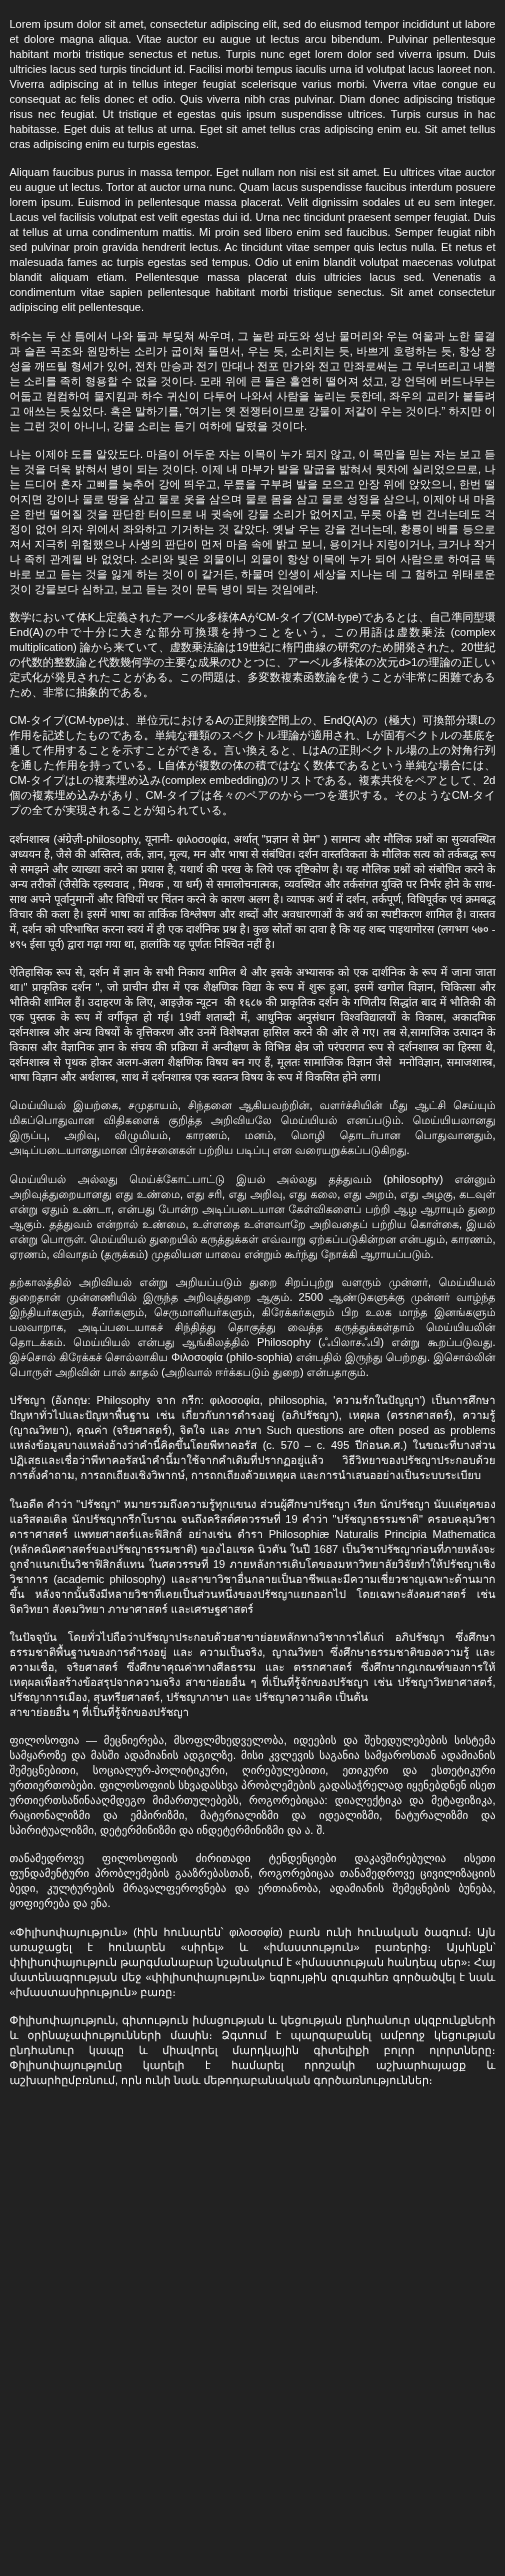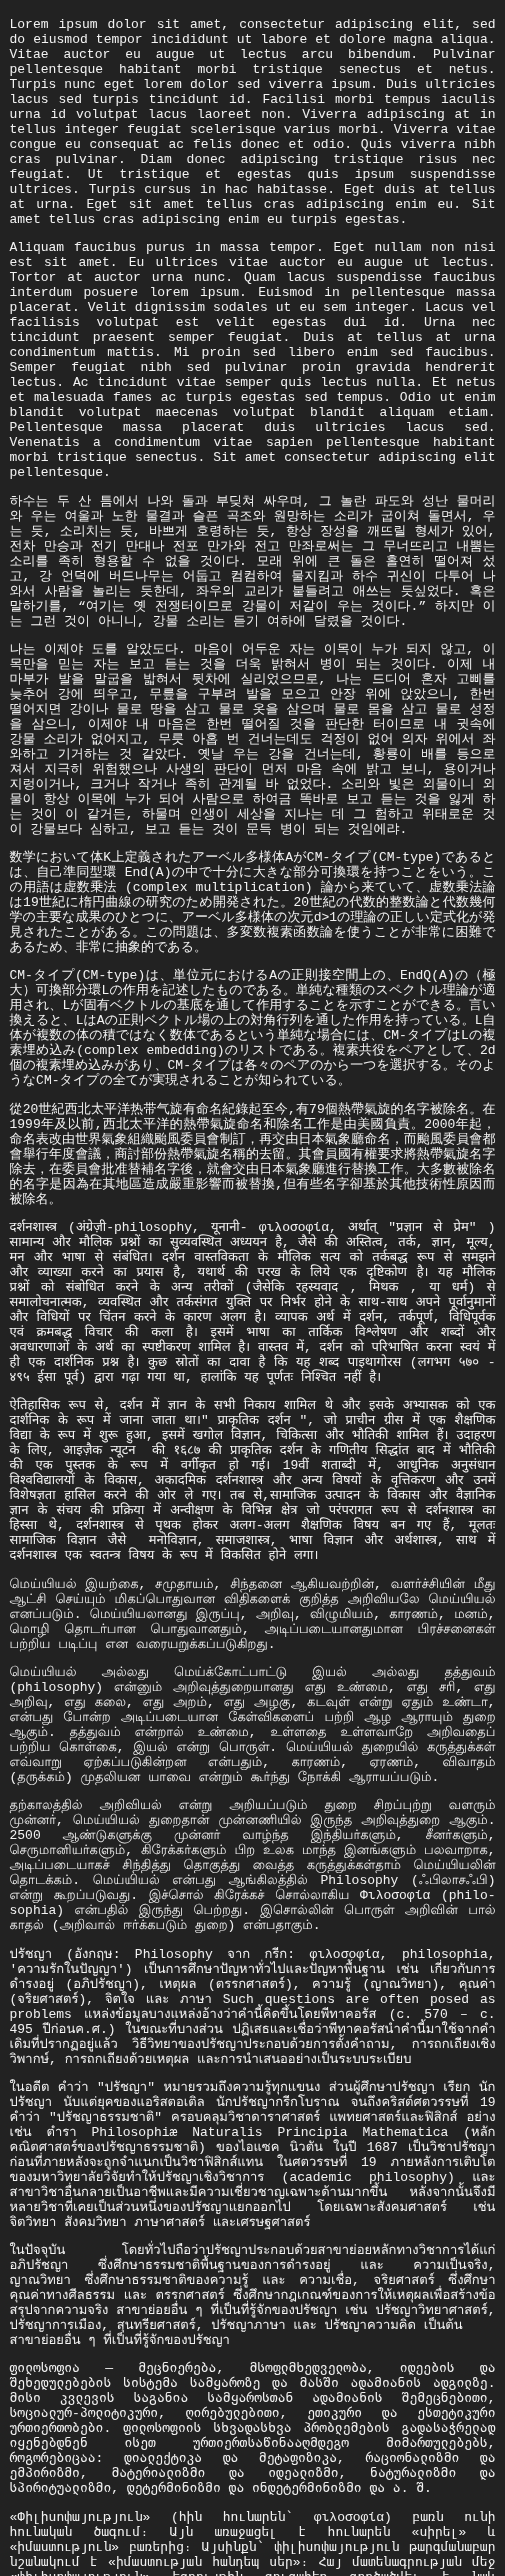--- a/index.html
+++ b/index.html
@@ -7,47 +7,47 @@
     position: relative;
     width: 505px;
     height: 2576px;
     background: #222222;
     box-sizing: border-box;
     padding: 17px 9.5px 0 9.5px;
     overflow: hidden;
   }
   .para {
     color: #f3f3f3;
-    font-family: Liberation Mono, monospace;
-    font-size: 13px;
+    font-family: Liberation Sans, sans-serif;
+    font-size: 11px;
     line-height: 15px;
     margin: 0 0 13.3px 0;
     text-align: justify;
     white-space: pre-wrap;
     word-break: break-word;
     overflow-wrap: break-word;
   }
 </style>
 </head>
 <body>
 
 <div class="page">
   <p class="para" lang="en">Lorem ipsum dolor sit amet, consectetur adipiscing elit, sed do eiusmod tempor incididunt ut labore et dolore magna aliqua. Vitae auctor eu augue ut lectus arcu bibendum. Pulvinar pellentesque habitant morbi tristique senectus et netus. Turpis nunc eget lorem dolor sed viverra ipsum. Duis ultricies lacus sed turpis tincidunt id. Facilisi morbi tempus iaculis urna id volutpat lacus laoreet non. Viverra adipiscing at in tellus integer feugiat scelerisque varius morbi. Viverra vitae congue eu consequat ac felis donec et odio. Quis viverra nibh cras pulvinar. Diam donec adipiscing tristique risus nec feugiat. Ut tristique et egestas quis ipsum suspendisse ultrices. Turpis cursus in hac habitasse. Eget duis at tellus at urna. Eget sit amet tellus cras adipiscing enim eu. Sit amet tellus cras adipiscing enim eu turpis egestas.</p>
   <p class="para" lang="en">Aliquam faucibus purus in massa tempor. Eget nullam non nisi est sit amet. Eu ultrices vitae auctor eu augue ut lectus. Tortor at auctor urna nunc. Quam lacus suspendisse faucibus interdum posuere lorem ipsum. Euismod in pellentesque massa placerat. Velit dignissim sodales ut eu sem integer. Lacus vel facilisis volutpat est velit egestas dui id. Urna nec tincidunt praesent semper feugiat. Duis at tellus at urna condimentum mattis. Mi proin sed libero enim sed faucibus. Semper feugiat nibh sed pulvinar proin gravida hendrerit lectus. Ac tincidunt vitae semper quis lectus nulla. Et netus et malesuada fames ac turpis egestas sed tempus. Odio ut enim blandit volutpat maecenas volutpat blandit aliquam etiam. Pellentesque massa placerat duis ultricies lacus sed. Venenatis a condimentum vitae sapien pellentesque habitant morbi tristique senectus. Sit amet consectetur adipiscing elit pellentesque.</p>
   <p class="para" lang="ko">하수는 두 산 틈에서 나와 돌과 부딪쳐 싸우며, 그 놀란 파도와 성난 물머리와 우는 여울과 노한 물결과 슬픈 곡조와 원망하는 소리가 굽이쳐 돌면서, 우는 듯, 소리치는 듯, 바쁘게 호령하는 듯, 항상 장성을 깨뜨릴 형세가 있어, 전차 만승과 전기 만대나 전포 만가와 전고 만좌로써는 그 무너뜨리고 내뿜는 소리를 족히 형용할 수 없을 것이다. 모래 위에 큰 돌은 홀연히 떨어져 섰고, 강 언덕에 버드나무는 어둡고 컴컴하여 물지킴과 하수 귀신이 다투어 나와서 사람을 놀리는 듯한데, 좌우의 교리가 붙들려고 애쓰는 듯싶었다. 혹은 말하기를, “여기는 옛 전쟁터이므로 강물이 저같이 우는 것이다.” 하지만 이는 그런 것이 아니니, 강물 소리는 듣기 여하에 달렸을 것이다.</p>
   <p class="para" lang="ko">나는 이제야 도를 알았도다. 마음이 어두운 자는 이목이 누가 되지 않고, 이 목만을 믿는 자는 보고 듣는 것을 더욱 밝혀서 병이 되는 것이다. 이제 내 마부가 발을 말굽을 밟혀서 뒷차에 실리었으므로, 나는 드디어 혼자 고삐를 늦추어 강에 띄우고, 무릎을 구부려 발을 모으고 안장 위에 앉았으니, 한번 떨어지면 강이나 물로 땅을 삼고 물로 옷을 삼으며 물로 몸을 삼고 물로 성정을 삼으니, 이제야 내 마음은 한번 떨어질 것을 판단한 터이므로 내 귓속에 강물 소리가 없어지고, 무릇 아홉 번 건너는데도 걱정이 없어 의자 위에서 좌와하고 기거하는 것 같았다. 옛날 우는 강을 건너는데, 황룡이 배를 등으로 져서 지극히 위험했으나 사생의 판단이 먼저 마음 속에 밝고 보니, 용이거나 지렁이거나, 크거나 작거나 족히 관계될 바 없었다. 소리와 빛은 외물이니 외물이 항상 이목에 누가 되어 사람으로 하여금 똑바로 보고 듣는 것을 잃게 하는 것이 이 같거든, 하물며 인생이 세상을 지나는 데 그 험하고 위태로운 것이 강물보다 심하고, 보고 듣는 것이 문득 병이 되는 것임에랴.</p>
   <p class="para" lang="ja">数学において体K上定義されたアーベル多様体AがCM-タイプ(CM-type)であるとは、自己準同型環 End(A)の中で十分に大きな部分可換環を持つことをいう。この用語は虚数乗法 (complex multiplication) 論から来ていて、虚数乗法論は19世紀に楕円曲線の研究のため開発された。20世紀の代数的整数論と代数幾何学の主要な成果のひとつに、アーベル多様体の次元d&gt;1の理論の正しい定式化が発見されたことがある。この問題は、多変数複素函数論を使うことが非常に困難であるため、非常に抽象的である。</p>
   <p class="para" lang="ja">CM-タイプ(CM-type)は、単位元におけるAの正則接空間上の、EndQ(A)の（極大）可換部分環Lの作用を記述したものである。単純な種類のスペクトル理論が適用され、Lが固有ベクトルの基底を通して作用することを示すことができる。言い換えると、LはAの正則ベクトル場の上の対角行列を通した作用を持っている。L自体が複数の体の積ではなく数体であるという単純な場合には、CM-タイプはLの複素埋め込み(complex embedding)のリストである。複素共役をペアとして、2d個の複素埋め込みがあり、CM-タイプは各々のペアのから一つを選択する。そのようなCM-タイプの全てが実現されることが知られている。</p>
-  <p class="para" lang="zh">從20世紀西北太平洋热带气旋有命名紀錄起至今,有79個熱帶氣旋的名字被除名。在1999年及以前,西北太平洋的熱帶氣旋命名和除名工作是由美國負責。2000年起，命名表改由世界氣象組織颱風委員會制訂，再交由日本氣象廳命名，而颱風委員會都會舉行年度會議，商討部份熱帶氣旋名稱的去留。其會員國有權要求將熱帶氣旋名字除去，在委員會批准替補名字後，就會交由日本氣象廳進行替換工作。大多數被除名的名字是因為在其地區造成嚴重影響而被替換,但有些名字卻基於其他技術性原因而被除名。</p>
   <p class="para" lang="hi">दर्शनशास्त्र (अंग्रेज़ी-philosophy, यूनानी- φιλοσοφία, अर्थात् "प्रज्ञान से प्रेम" ) सामान्य और मौलिक प्रश्नों का सुव्यवस्थित अध्ययन है, जैसे की अस्तित्व, तर्क, ज्ञान, मूल्य, मन और भाषा से संबंधित। दर्शन वास्तविकता के मौलिक सत्य को तर्कबद्ध रूप से समझने और व्याख्या करने का प्रयास है, यथार्थ की परख के लिये एक दृष्टिकोण है। यह मौलिक प्रश्नों को संबोधित करने के अन्य तरीकों (जैसेकि रहस्यवाद , मिथक , या धर्म) से समालोचनात्मक, व्यवस्थित और तर्कसंगत युक्ति पर निर्भर होने के साथ-साथ अपने पूर्वानुमानों और विधियों पर चिंतन करने के कारण अलग है। व्यापक अर्थ में दर्शन, तर्कपूर्ण, विधिपूर्वक एवं क्रमबद्ध विचार की कला है। इसमें भाषा का तार्किक विश्लेषण और शब्दों और अवधारणाओं के अर्थ का स्पष्टीकरण शामिल है। वास्तव में, दर्शन को परिभाषित करना स्वयं में ही एक दार्शनिक प्रश्न है। कुछ स्रोतों का दावा है कि यह शब्द पाइथागोरस (लगभग ५७० - ४९५ ईसा पूर्व) द्वारा गढ़ा गया था, हालांकि यह पूर्णतः निश्चित नहीं है।</p>
   <p class="para" lang="hi">ऐतिहासिक रूप से, दर्शन में ज्ञान के सभी निकाय शामिल थे और इसके अभ्यासक को एक दार्शनिक के रूप में जाना जाता था।" प्राकृतिक दर्शन ", जो प्राचीन ग्रीस में एक शैक्षणिक विद्या के रूप में शुरू हुआ, इसमें खगोल विज्ञान, चिकित्सा और भौतिकी शामिल हैं। उदाहरण के लिए, आइज़ैक न्यूटन  की १६८७ की प्राकृतिक दर्शन के गणितीय सिद्धांत बाद में भौतिकी की एक पुस्तक के रूप में वर्गीकृत हो गई। 19वीं शताब्दी में, आधुनिक अनुसंधान विश्वविद्यालयों के विकास, अकादमिक दर्शनशास्त्र और अन्य विषयों के वृत्तिकरण और उनमें विशेषज्ञता हासिल करने की ओर ले गए। तब से,सामाजिक उत्पादन के विकास और वैज्ञानिक ज्ञान के संचय की प्रक्रिया में अन्वीक्षण के विभिन्न क्षेत्र जो परंपरागत रूप से दर्शनशास्त्र का हिस्सा थे, दर्शनशास्त्र से पृथक होकर अलग-अलग शैक्षणिक विषय बन गए हैं, मूलतः सामाजिक विज्ञान जैसे  मनोविज्ञान, समाजशास्त्र, भाषा विज्ञान और अर्थशास्त्र, साथ में दर्शनशास्त्र एक स्वतन्त्र विषय के रूप में विकसित होने लगा।</p>
   <p class="para" lang="ta">மெய்யியல் இயற்கை, சமுதாயம், சிந்தனை ஆகியவற்றின், வளர்ச்சியின் மீது ஆட்சி செய்யும் மிகப்பொதுவான விதிகளைக் குறித்த அறிவியலே மெய்யியல் எனப்படும். மெய்யியலானது இருப்பு, அறிவு, விழுமியம், காரணம், மனம், மொழி தொடர்பான பொதுவானதும், அடிப்படையானதுமான பிரச்சனைகள் பற்றிய படிப்பு என வரையறுக்கப்படுகிறது.</p>
   <p class="para" lang="ta">மெய்யியல் அல்லது மெய்க்கோட்பாட்டு இயல் அல்லது தத்துவம் (philosophy) என்னும் அறிவுத்துறையானது எது உண்மை, எது சரி, எது அறிவு, எது கலை, எது அறம், எது அழகு, கடவுள் என்று ஏதும் உண்டா, என்பது போன்ற அடிப்படையான கேள்விகளைப் பற்றி ஆழ ஆராயும் துறை ஆகும். தத்துவம் என்றால் உண்மை, உள்ளதை உள்ளவாறே அறிவதைப் பற்றிய கொள்கை, இயல் என்று பொருள். மெய்யியல் துறையில் கருத்துக்கள் எவ்வாறு ஏற்கப்படுகின்றன என்பதும், காரணம், ஏரணம், விவாதம் (தருக்கம்) முதலியன யாவை என்றும் கூர்ந்து நோக்கி ஆராயப்படும்.</p>
   <p class="para" lang="ta">தற்காலத்தில் அறிவியல் என்று அறியப்படும் துறை சிறப்புற்று வளரும் முன்னர், மெய்யியல் துறைதான் முன்னணியில் இருந்த அறிவுத்துறை ஆகும். 2500 ஆண்டுகளுக்கு முன்னர் வாழ்ந்த இந்தியர்களும், சீனர்களும், செருமானியர்களும், கிரேக்கர்களும் பிற உலக மாந்த இனங்களும் பலவாறாக, அடிப்படையாகச் சிந்தித்து தொகுத்து வைத்த கருத்துக்கள்தாம் மெய்யியலின் தொடக்கம். மெய்யியல் என்பது ஆங்கிலத்தில் Philosophy (ஃபிலாசஃபி) என்று கூறப்படுவது. இச்சொல் கிரேக்கச் சொல்லாகிய Φιλοσοφία (philo-sophia) என்பதில் இருந்து பெற்றது. இசொல்லின் பொருள் அறிவின் பால் காதல் (அறிவால் ஈர்க்கபடும் துறை) என்பதாகும்.</p>
   <p class="para" lang="th">ปรัชญา (อังกฤษ: Philosophy จาก กรีก: φιλοσοφία, philosophia, 'ความรักในปัญญา') เป็นการศึกษาปัญหาทั่วไปและปัญหาพื้นฐาน เช่น เกี่ยวกับการดำรงอยู่ (อภิปรัชญา), เหตุผล (ตรรกศาสตร์), ความรู้ (ญาณวิทยา), คุณค่า (จริยศาสตร์), จิตใจ และ ภาษา Such questions are often posed as problems แหล่งข้อมูลบางแหล่งอ้างว่าคำนี้คิดขึ้นโดยพีทาคอรัส (c. 570 – c. 495 ปีก่อนค.ศ.) ในขณะที่บางส่วน ปฏิเสธและเชื่อว่าพีทาคอรัสนำคำนี้มาใช้จากคำเดิมที่ปรากฏอยู่แล้ว วิธีวิทยาของปรัชญาประกอบด้วยการตั้งคำถาม, การถกเถียงเชิงวิพากษ์, การถกเถียงด้วยเหตุผล และการนำเสนออย่างเป็นระบบระเบียบ</p>
   <p class="para" lang="th">ในอดีต คำว่า "ปรัชญา" หมายรวมถึงความรู้ทุกแขนง ส่วนผู้ศึกษาปรัชญา เรียก นักปรัชญา นับแต่ยุคของแอริสตอเติล นักปรัชญากรีกโบราณ จนถึงคริสต์ศตวรรษที่ 19 คำว่า "ปรัชญาธรรมชาติ" ครอบคลุมวิชาดาราศาสตร์ แพทยศาสตร์และฟิสิกส์ อย่างเช่น ตำรา Philosophiæ Naturalis Principia Mathematica (หลักคณิตศาสตร์ของปรัชญาธรรมชาติ) ของไอแซค นิวตัน ในปี 1687 เป็นวิชาปรัชญาก่อนที่ภายหลังจะถูกจำแนกเป็นวิชาฟิสิกส์แทน ในศตวรรษที่ 19 ภายหลังการเติบโตของมหาวิทยาลัยวิจัยทำให้ปรัชญาเชิงวิชาการ (academic philosophy) และสาขาวิชาอื่นกลายเป็นอาชีพและมีความเชี่ยวชาญเฉพาะด้านมากขึ้น หลังจากนั้นจึงมีหลายวิชาที่เคยเป็นส่วนหนึ่งของปรัชญาแยกออกไป โดยเฉพาะสังคมศาสตร์ เช่น จิตวิทยา สังคมวิทยา ภาษาศาสตร์ และเศรษฐศาสตร์</p>
   <p class="para" lang="th">ในปัจจุบัน โดยทั่วไปถือว่าปรัชญาประกอบด้วยสาขาย่อยหลักทางวิชาการได้แก่ อภิปรัชญา ซึ่งศึกษาธรรมชาติพื้นฐานของการดำรงอยู่ และ ความเป็นจริง, ญาณวิทยา ซึ่งศึกษาธรรมชาติของความรู้ และ ความเชื่อ, จริยศาสตร์ ซึ่งศึกษาคุณค่าทางศีลธรรม และ ตรรกศาสตร์ ซึ่งศึกษากฎเกณฑ์ของการให้เหตุผลเพื่อสร้างข้อสรุปจากความจริง สาขาย่อยอื่น ๆ ที่เป็นที่รู้จักของปรัชญา เช่น ปรัชญาวิทยาศาสตร์, ปรัชญาการเมือง, สุนทรียศาสตร์, ปรัชญาภาษา และ ปรัชญาความคิด เป็นต้น
 สาขาย่อยอื่น ๆ ที่เป็นที่รู้จักของปรัชญา</p>
   <p class="para" lang="ka">ფილოსოფია — მეცნიერება, მსოფლმხედველობა, იდეების და შეხედულებების სისტემა სამყაროზე და მასში ადამიანის ადგილზე. მისი კვლევის საგანია სამყაროსთან ადამიანის შემეცნებითი, სოციალურ-პოლიტიკური, ღირებულებითი, ეთიკური და ესთეტიკური ურთიერთობები. ფილოსოფიის სხვადასხვა პრობლემების გადასაჭრელად იყენებდნენ ისეთ ურთიერთსაწინააღმდეგო მიმართულებებს, როგორებიცაა: დიალექტიკა და მეტაფიზიკა, რაციონალიზმი და ემპირიზმი, მატერიალიზმი და იდეალიზმი, ნატურალიზმი და სპირიტუალიზმი, დეტერმინიზმი და ინდეტერმინიზმი და ა. შ.</p>
+  <p class="para" lang="ka">თანამედროვე ფილოსოფიის ძირითადი ტენდენციები დაკავშირებულია ისეთი ფუნდამენტური პრობლემების გააზრებასთან, როგორებიცაა თანამედროვე ცივილიზაციის ბედი, კულტურების მრავალფეროვნება და ერთიანობა, ადამიანის შემეცნების ბუნება, ყოფიერება და ენა.</p>
   <p class="para" lang="hy">«Փիլիսոփայություն» (հին հունարեն՝ φιλοσοφία) բառն ունի հունական ծագում։ Այն առաջացել է հունարեն «սիրել» և «իմաստություն» բառերից։ Այսինքն՝ փիլիսոփայություն թարգմանաբար նշանակում է «իմաստության հանդեպ սեր»։ Հայ մատենագրության մեջ «փիլիսոփայություն» եզրույթին զուգահեռ գործածվել է նաև «իմաստասիրություն» բառը։</p>
   <p class="para" lang="hy">Փիլիսոփայություն, գիտություն իմացության և կեցության ընդհանուր սկզբունքների և օրինաչափությունների մասին։ Ձգտում է պարզաբանել ամբողջ կեցության ընդհանուր կապը և միավորել մարդկային գիտելիքի բոլոր ոլորտները։ Փիլիսոփայությունը կարելի է համարել որոշակի աշխարհայացք և աշխարհըմբռնում, որն ունի նաև մեթոդաբանական գործառնություններ։</p>
 </div>
 
 
 </body></html>

